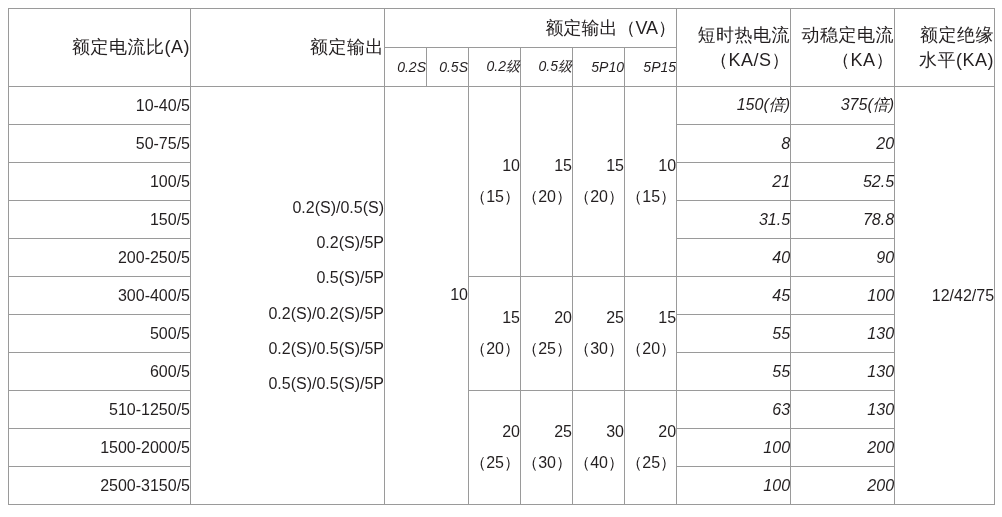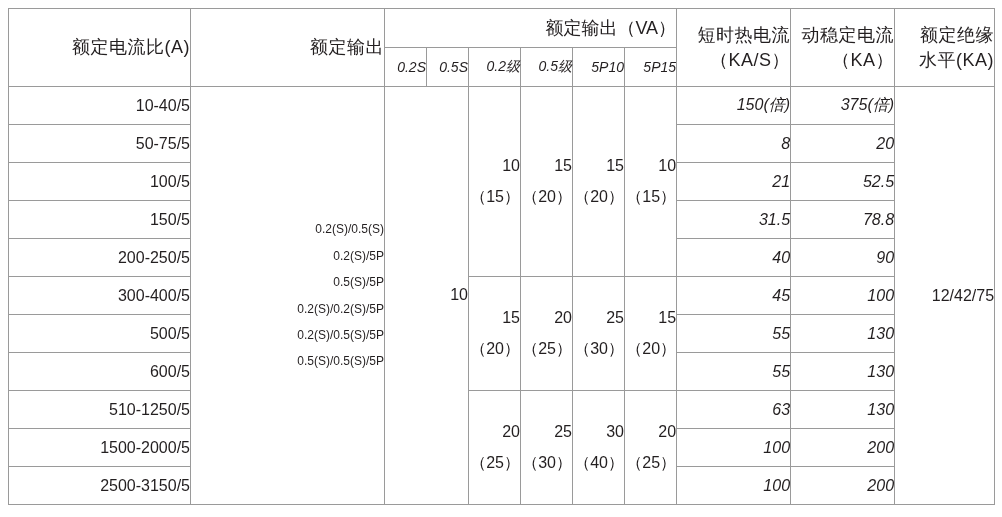--- a/index.html
+++ b/index.html
@@ -44,21 +44,21 @@
     font-size: 14px;
     font-weight: bold;
     height: 38px;
     font-style: italic;
   }
   .cell-ratio {
     font-size: 16px;
     height: 37px;
   }
   .cell-acc {
-    font-size: 12px;
+    font-size: 16px;
     line-height: 2.2;
     margin-left: 26px;
   }
   .cell-acc div {
     white-space: nowrap;
   }
   .cell-va {
     font-size: 16px;
     line-height: 1.9;
   }

